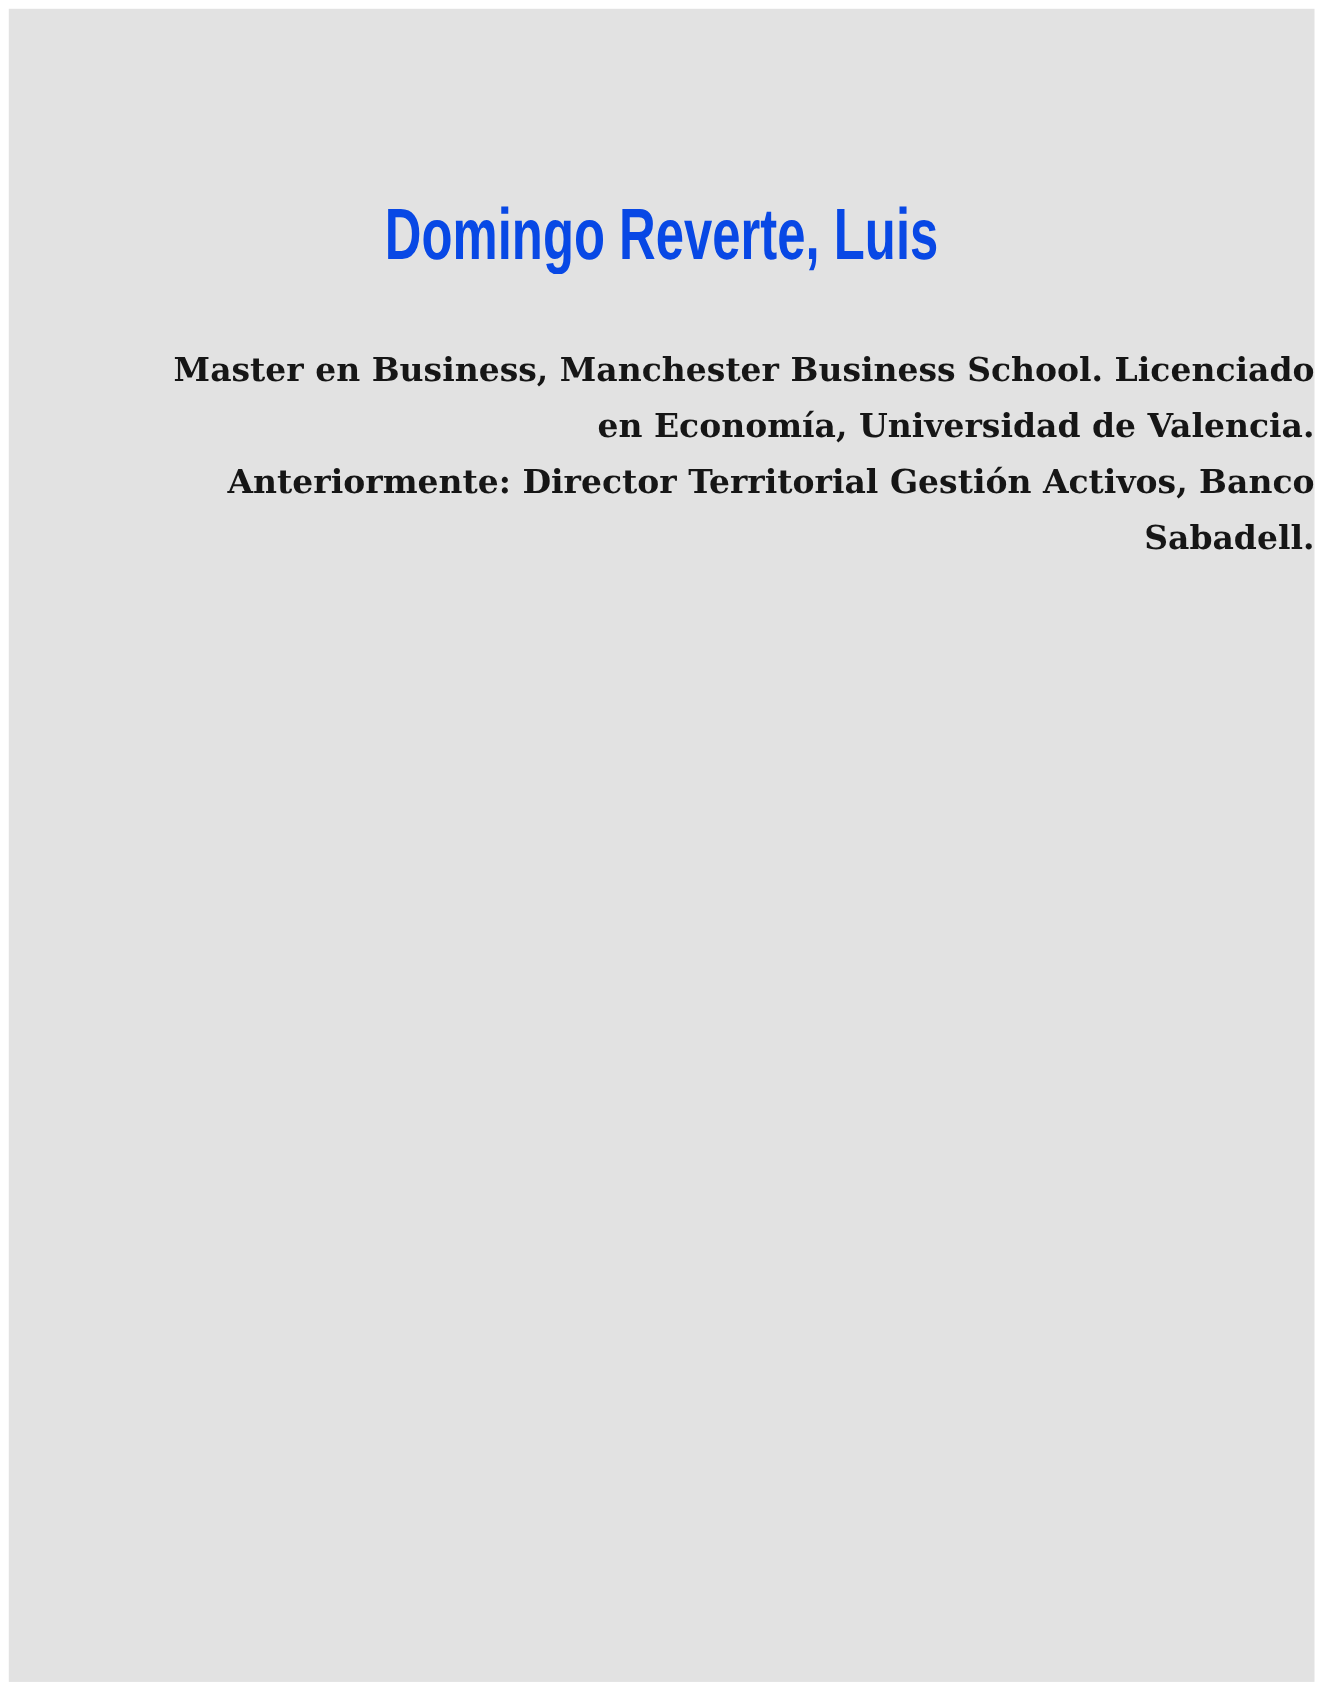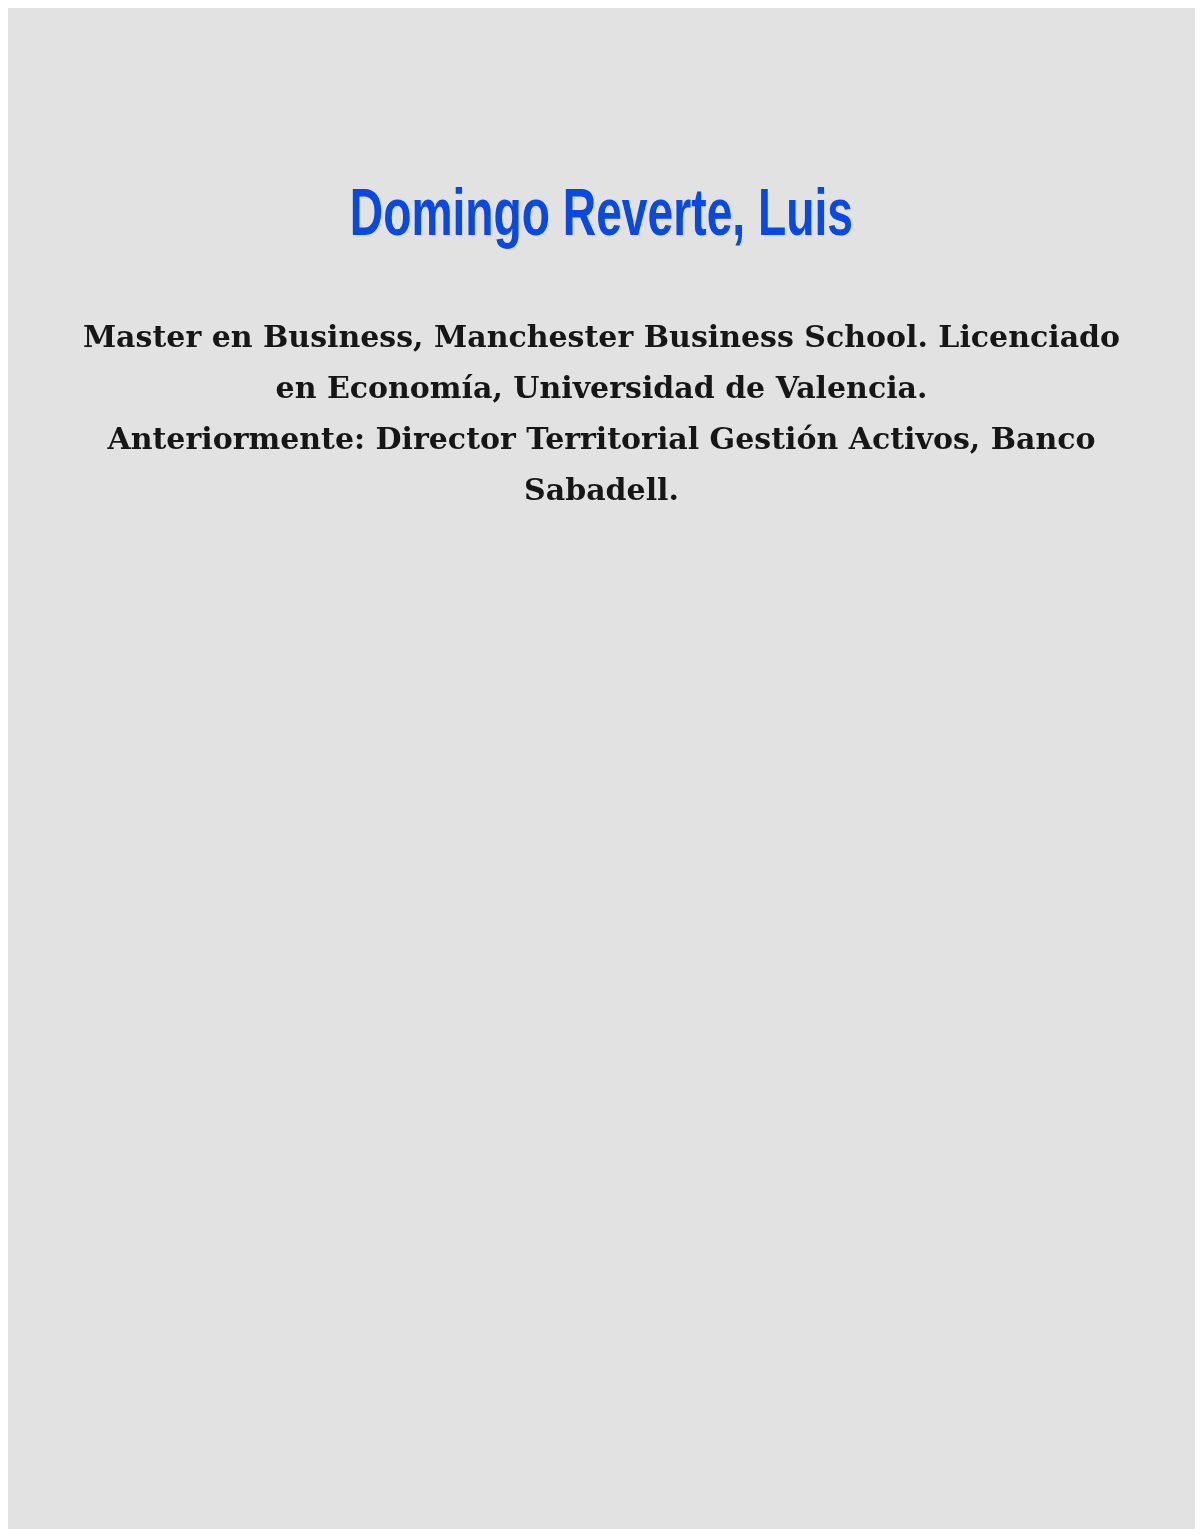--- a/index.html
+++ b/index.html
@@ -41,21 +41,21 @@
     transform-origin: center;
     white-space: nowrap;
   }
   .bio {
     margin-top: 62px;
     font-family: "DejaVu Serif", "Liberation Serif", serif;
     font-weight: 700;
     font-size: 30px;
     line-height: 51px;
     color: var(--text-color);
-    text-align: center;
+    text-align: right;
     white-space: pre-line; 
   }
 </style>
 </head>
 <body>
 
 <div class="card">
   <h1 class="page-title"><span class="title-inner">Domingo Reverte, Luis</span></h1>
   <p class="bio">Master en Business, Manchester Business School. Licenciado
 en Economía, Universidad de Valencia.

